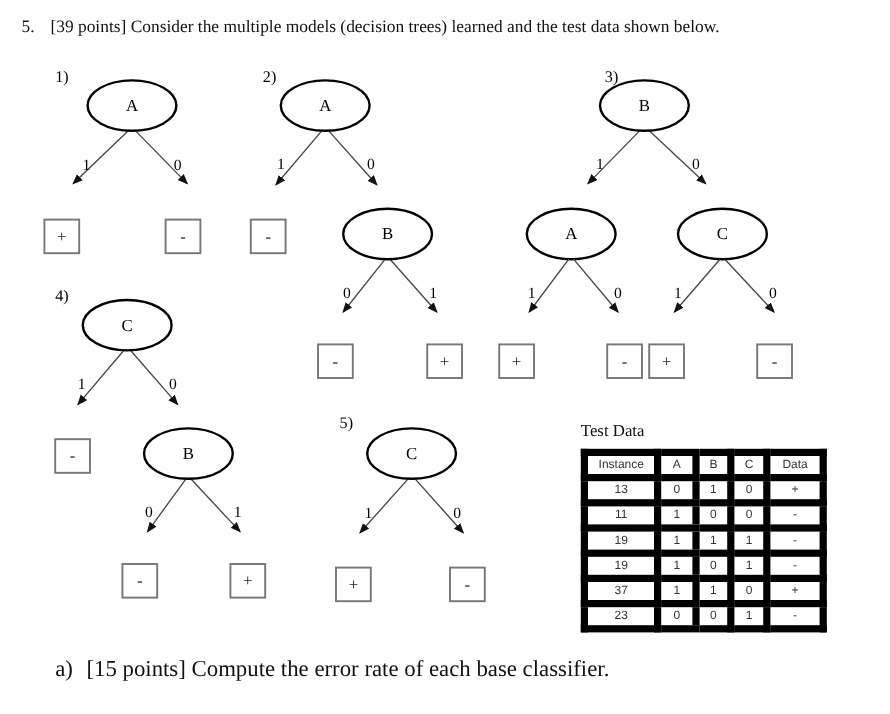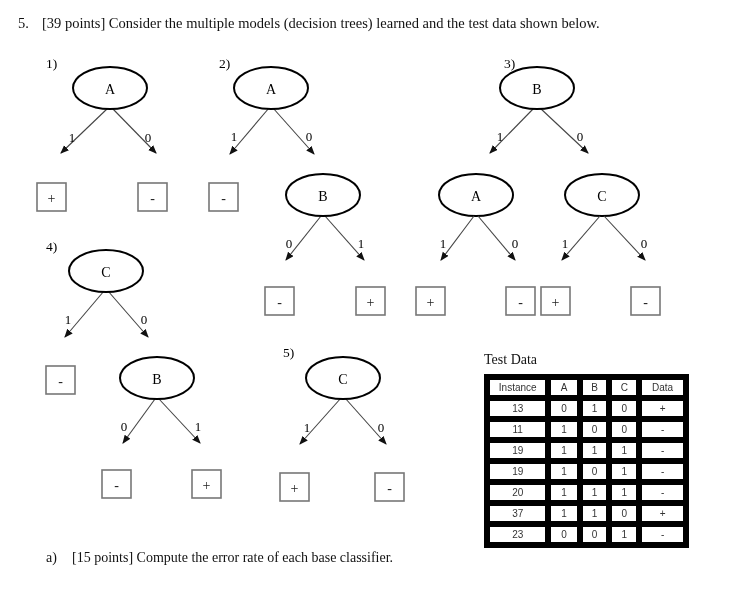--- a/index.html
+++ b/index.html
@@ -138,21 +138,21 @@
   #test-data-table th:last-child,
   #test-data-table td:last-child {
     width: 48px;
   }
 
   
   #subquestions {
     position: absolute;
     left: 46px;
     top: 548px;
-    font-size: 14px;
+    font-size: 19px;
     line-height: 19px;
   }
   #subquestions .row {
     white-space: nowrap;
   }
   #subquestions .letter {
     display: inline-block;
     width: 26px;
   }
 </style>
@@ -334,27 +334,20 @@
         <td>-</td>
       </tr>
       <tr>
         <td>19</td>
         <td>1</td>
         <td>0</td>
         <td>1</td>
         <td>-</td>
       </tr>
       <tr>
-        <td>20</td>
-        <td>1</td>
-        <td>1</td>
-        <td>1</td>
-        <td>-</td>
-      </tr>
-      <tr>
         <td>37</td>
         <td>1</td>
         <td>1</td>
         <td>0</td>
         <td>+</td>
       </tr>
       <tr>
         <td>23</td>
         <td>0</td>
         <td>0</td>

